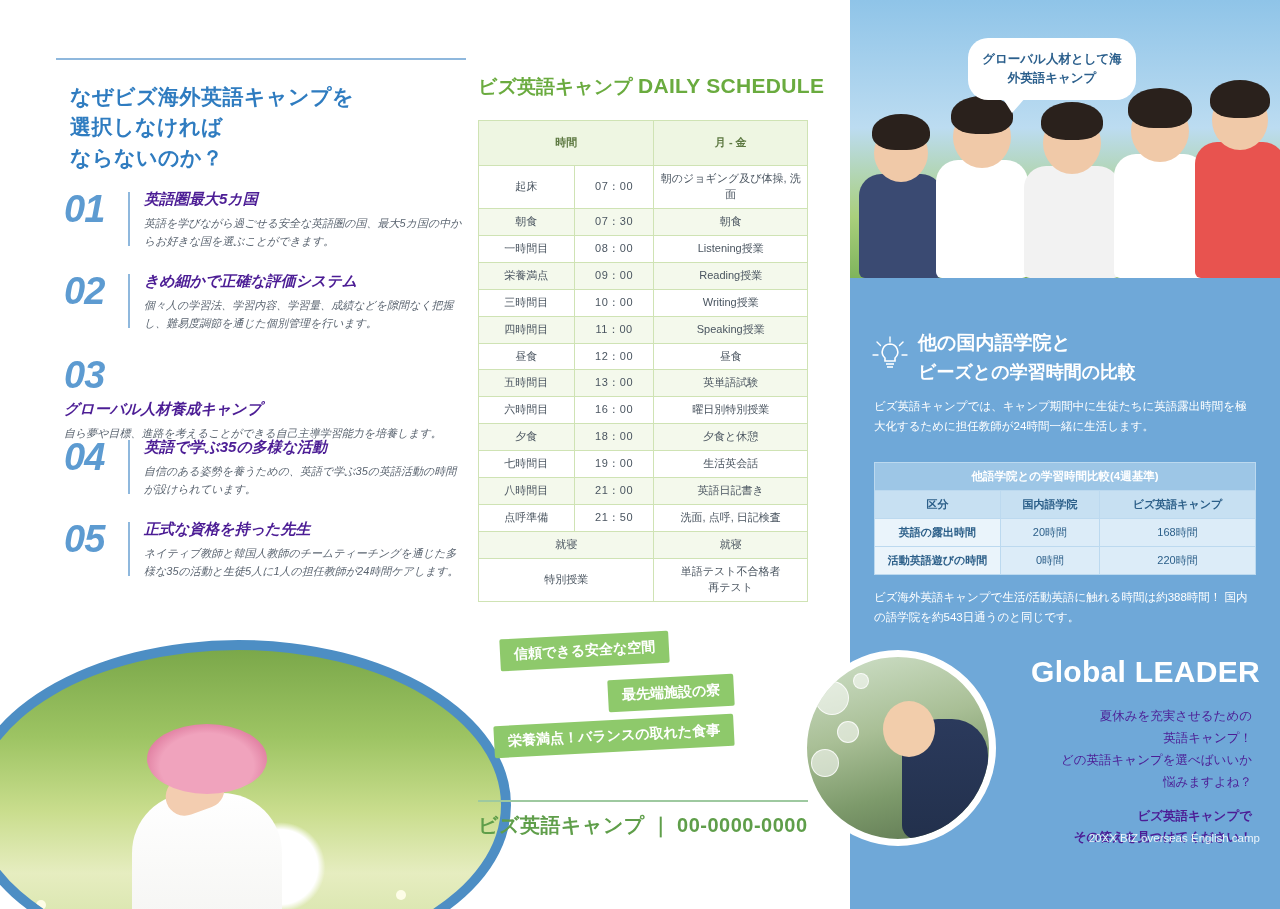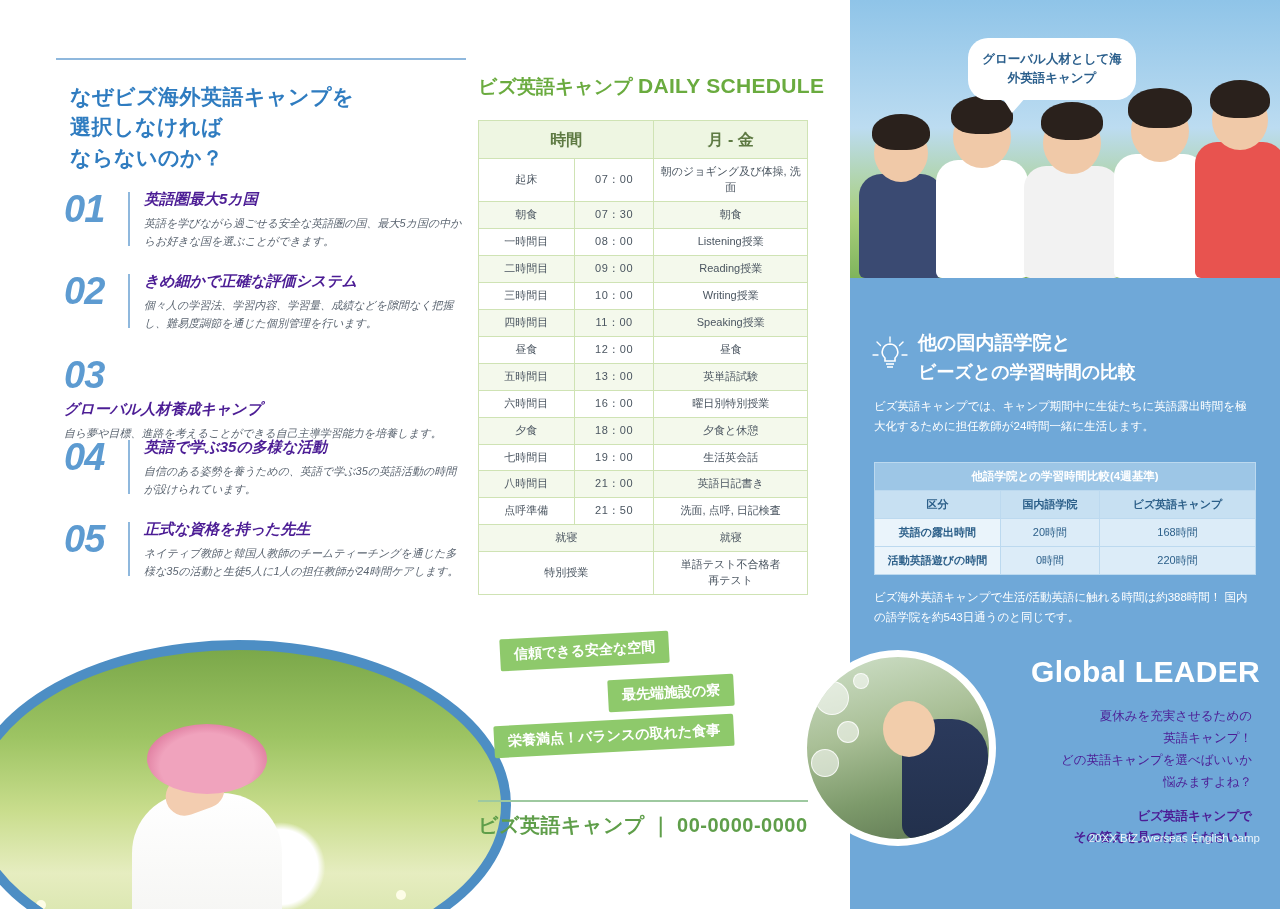--- a/index.html
+++ b/index.html
@@ -63,21 +63,21 @@
   .sched-title .jp { color:#6aab3f; }
   .sched-title .en { color:#6aab3f; font-size:21px; letter-spacing:0.3px; }
 
   table.schedule {
     position:absolute; left:8px; top:120px; width:330px;
     border-collapse:collapse; font-size:11px; color:#4a5560;
   }
   table.schedule th, table.schedule td {
     border:1px solid #cfe3b4; padding:5px 2px; text-align:center; line-height:1.45;
   }
-  table.schedule thead th { background:#eef6e2; color:#5e7a43; font-weight:bold; font-size:16px; padding:7px 2px; }
+  table.schedule thead th { background:#eef6e2; color:#5e7a43; font-weight:bold; font-size:11px; padding:14px 2px; }
   table.schedule td.c1 { width:96px; }
   table.schedule td.c2 { width:80px; letter-spacing:0.5px; }
   table.schedule td.c3 { width:154px; }
   table.schedule tr.alt td { background:#f4f9ec; }
 
   .tags { position:absolute; left:10px; top:635px; width:330px; height:140px; }
   .tag {
     position:absolute; background:#8dc濃; color:#fff; font-weight:bold;
     font-size:14px; padding:7px 14px; border-radius:2px; white-space:nowrap;
   }
@@ -261,21 +261,21 @@
           <td class="c1">朝食</td>
           <td class="c2">07：30</td>
           <td class="c3">朝食</td>
         </tr>
         <tr>
           <td class="c1">一時間目</td>
           <td class="c2">08：00</td>
           <td class="c3">Listening授業</td>
         </tr>
         <tr class="alt">
-          <td class="c1">二時間目</td>
+          <td class="c1">栄養満点</td>
           <td class="c2">09：00</td>
           <td class="c3">Reading授業</td>
         </tr>
         <tr>
           <td class="c1">三時間目</td>
           <td class="c2">10：00</td>
           <td class="c3">Writing授業</td>
         </tr>
         <tr class="alt">
           <td class="c1">四時間目</td>

